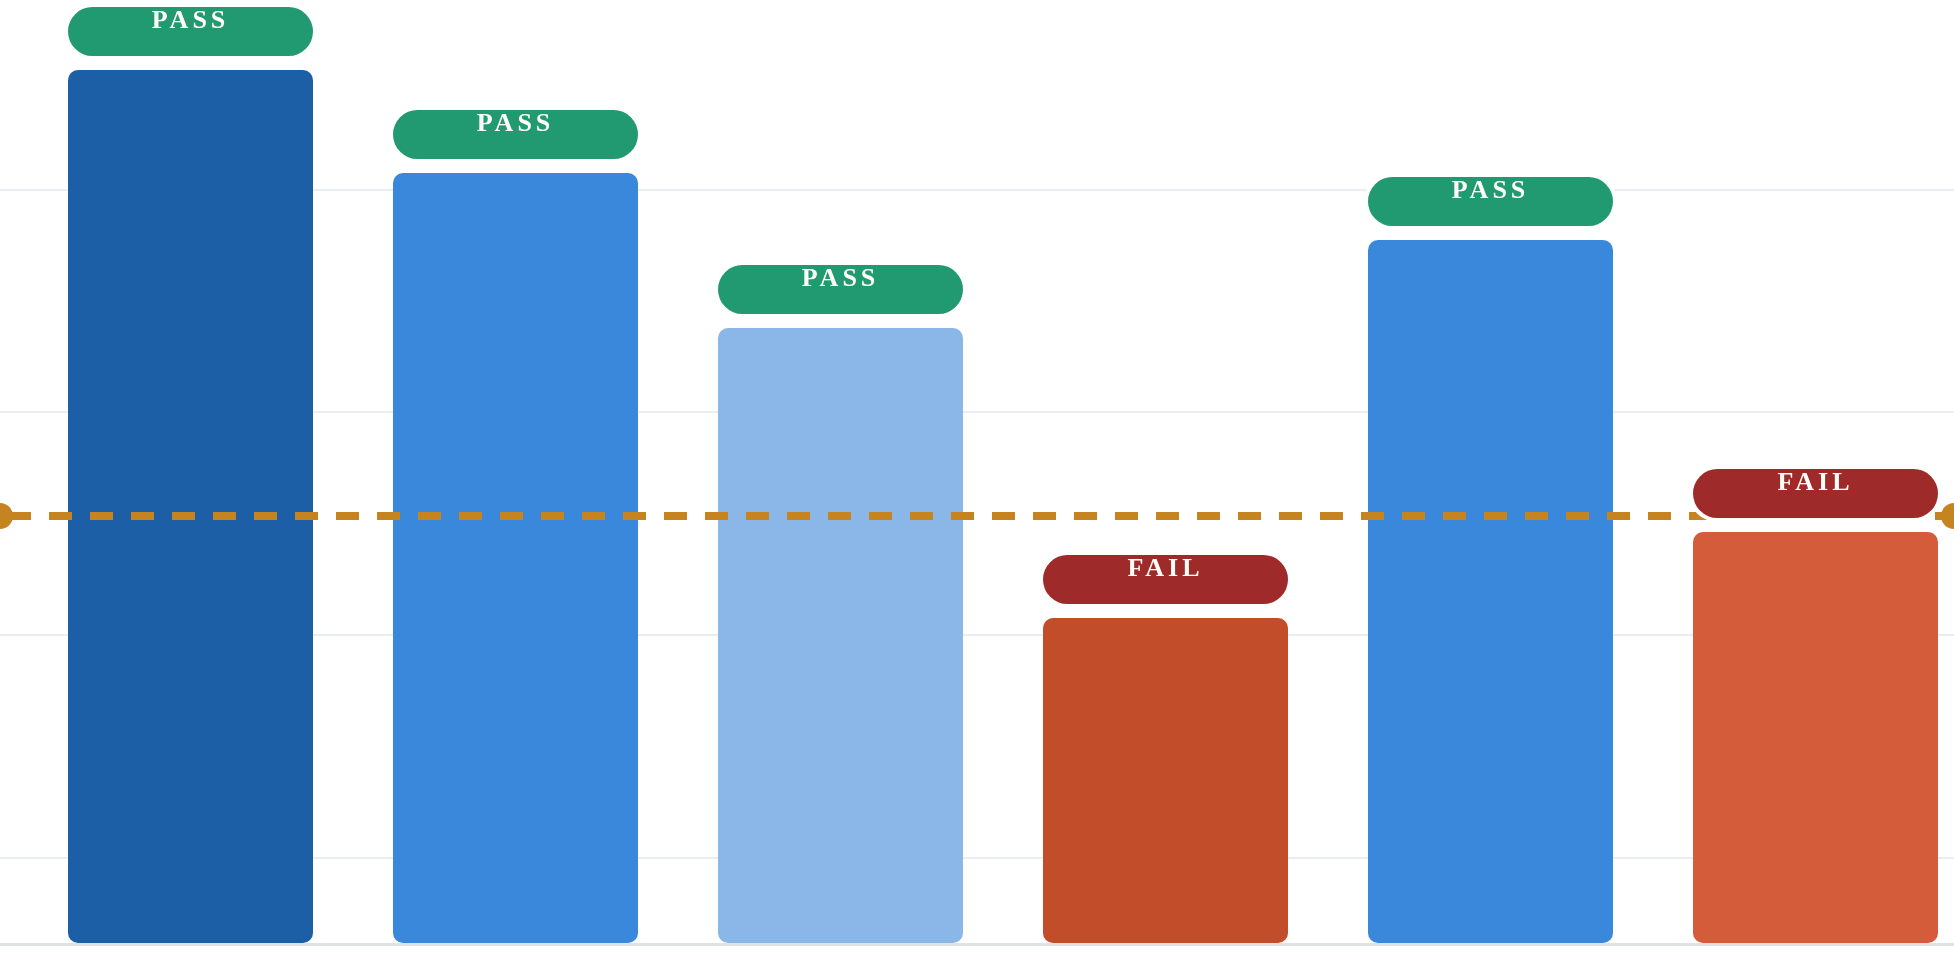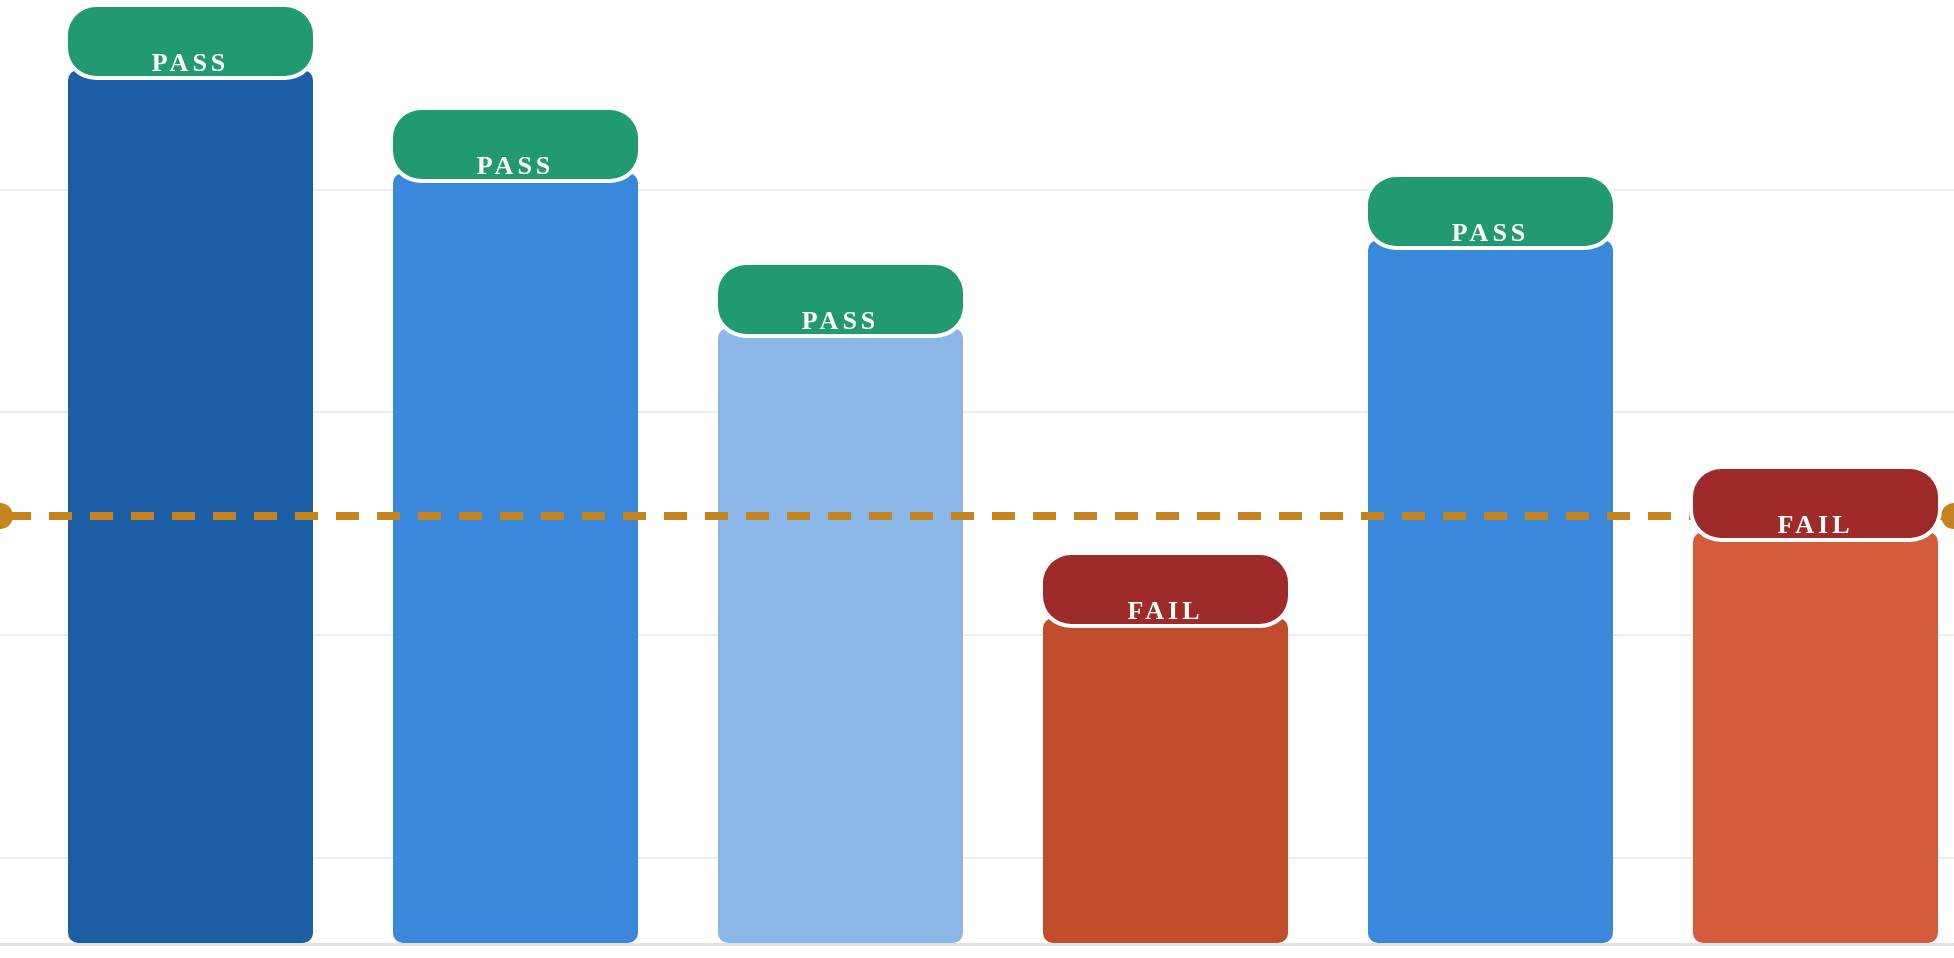--- a/index.html
+++ b/index.html
@@ -41,24 +41,24 @@
   }
   .threshold-dot {
     position: absolute;
     width: 26px;
     height: 26px;
     border-radius: 50%;
     z-index: 2;
   }
   .badge {
     position: absolute;
-    height: 69px;
+    height: 49px;
     border-radius: 28px;
     display: flex;
-    align-items: flex-end;
+    align-items: flex-start;
     justify-content: center;
     z-index: 3;
     box-shadow: 0 0 0 4px #ffffff;
   }
   .badge-label {
     color: #fffef8;
     font-size: 26px;
     font-weight: bold;
     letter-spacing: 4px;
     line-height: 1;

